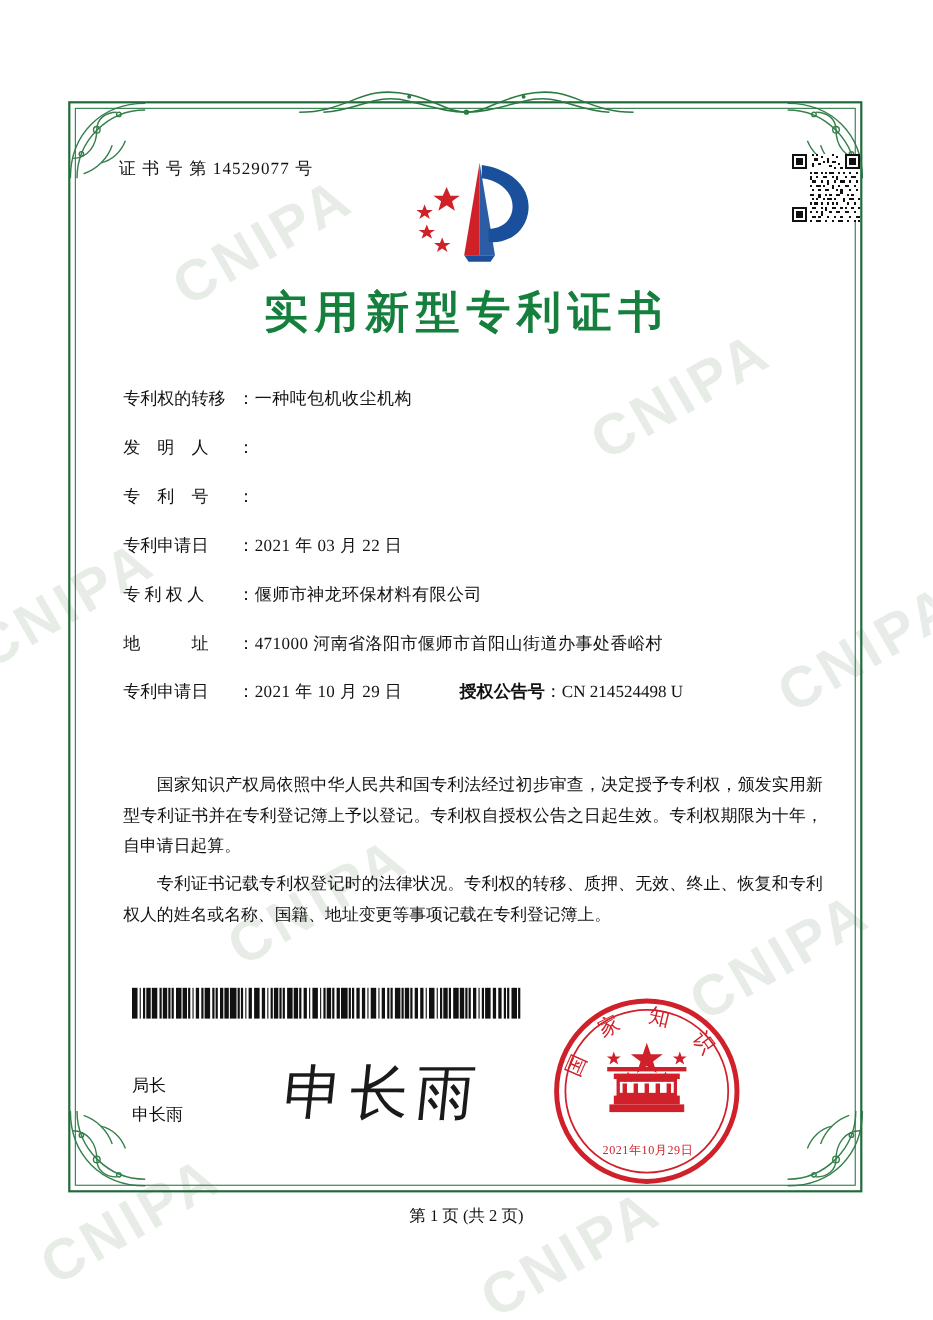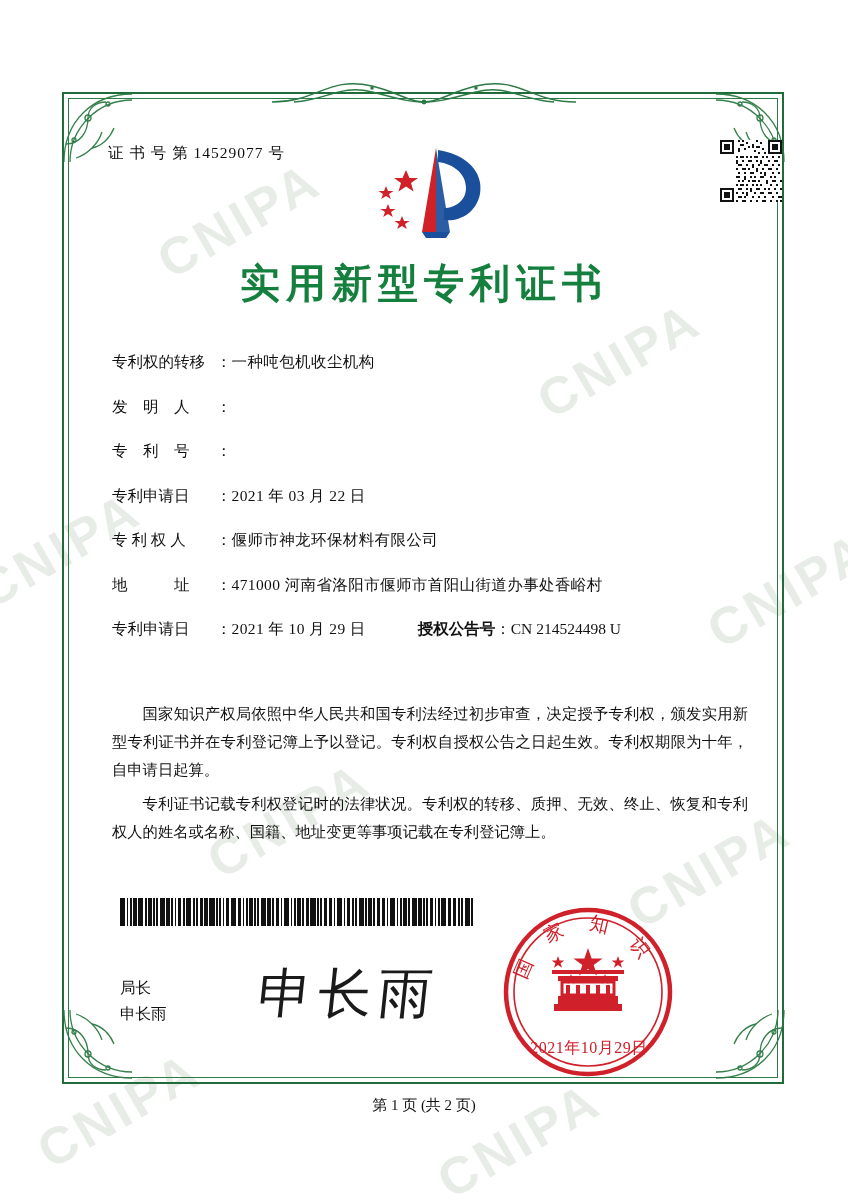--- a/index.html
+++ b/index.html
@@ -210,21 +210,21 @@
     width: 172px;
     height: 172px;
   }
   .seal svg { width:100%; height:100%; display:block; }
   .seal-date {
     position: absolute;
     left: 514px;
     top: 1038px;
     width: 150px;
     text-align: center;
-    font-size: 16px;
+    font-size: 11px;
     color: #d0202a;
     letter-spacing: .5px;
   }
 
   
   .page-num {
     position: absolute;
     left: 0;
     top: 1096px;
     width: 848px;

